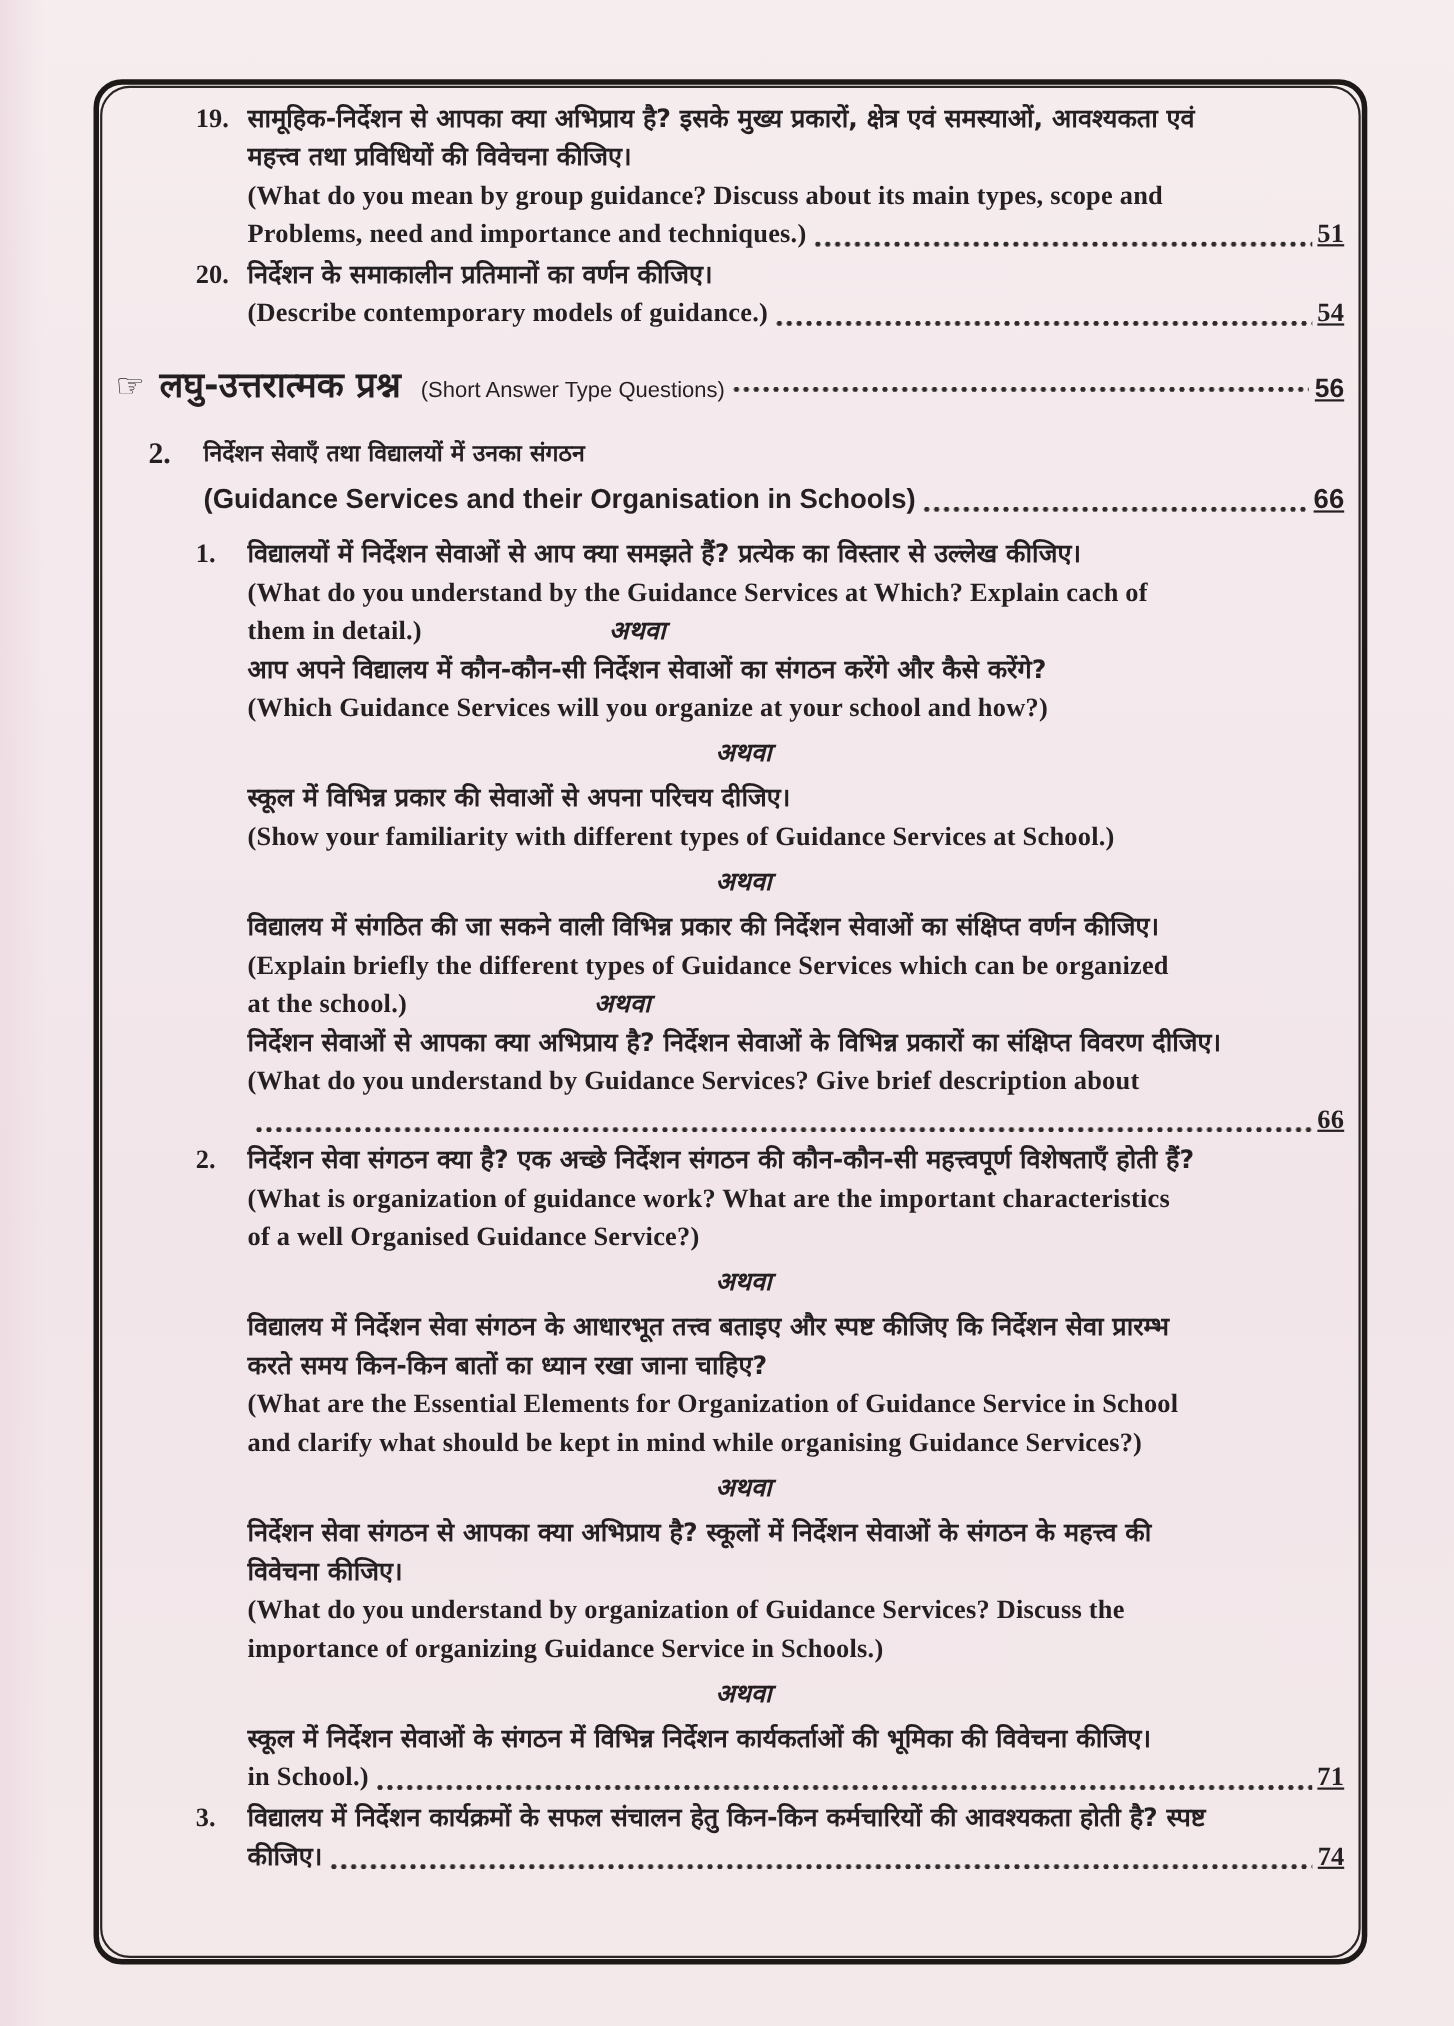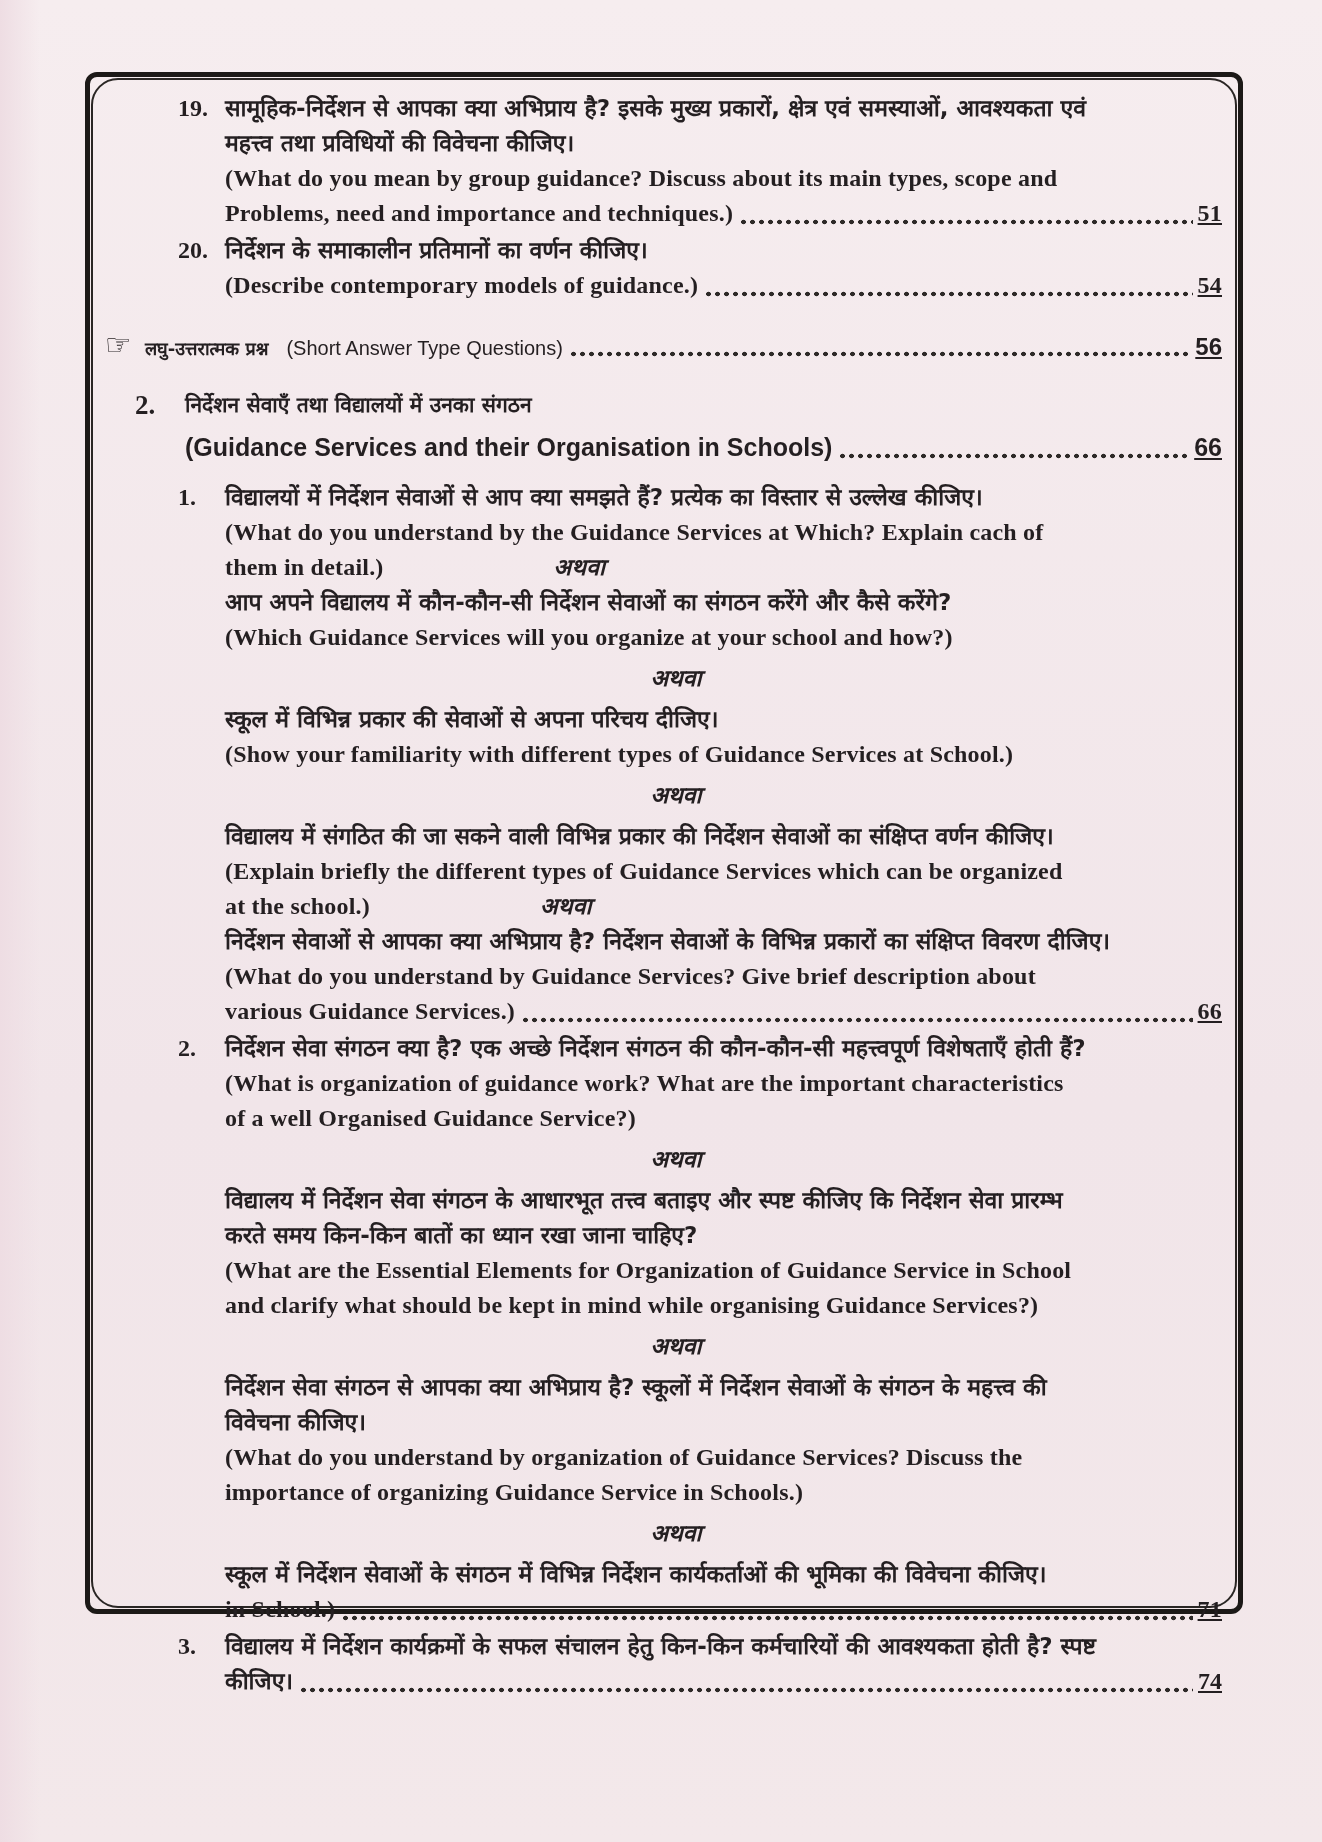--- a/index.html
+++ b/index.html
@@ -12,22 +12,22 @@
     overflow:hidden;
   }
   
   body::before{
     content:"";position:absolute;inset:0;
     background:linear-gradient(90deg,#eedde3 0px,rgba(238,221,227,0) 40px),
                linear-gradient(180deg,#f6edef 0%,#f1e5e9 60%,#f3e8ea 100%);
     pointer-events:none;
   }
   .frame{
-    position:absolute;left:85px;top:72px;width:1158px;height:1542px;
-    border:5px solid #1c1917;border-radius:12px;box-sizing:border-box;
+    position:absolute;left:85px;top:72px;width:1158px;height:1714px;
+    border:5px solid #1c1917;border-radius:26px;box-sizing:border-box;
     background:transparent;
   }
   .frame-inner{
     position:absolute;inset:1px;border:2px solid #2a2624;border-radius:27px;
   }
   .content{
     position:absolute;inset:0;box-sizing:border-box;
     padding:12px 16px 0 45px;
   }
   
@@ -58,21 +58,21 @@
     line-height:35px;margin:6px 0;
   }
   .or-inline{
     flex:0 0 auto;margin-left:170px;
     font-family:"DejaVu Sans",sans-serif;
     font-size:23px;font-weight:600;font-style:italic;
   }
   
   .pointer-row{display:flex;align-items:baseline;margin:24px 0 20px -30px;}
   .hand{font-size:30px;line-height:35px;margin-right:13px;flex:0 0 auto;}
-  .pointer-hi{font-size:18px;font-weight:700;margin-right:18px;flex:0 0 auto;white-space:nowrap;}
+  .pointer-hi{font-size:32px;font-weight:700;margin-right:18px;flex:0 0 auto;white-space:nowrap;}
   .pointer-en{font-family:"Liberation Sans",sans-serif;font-weight:400;font-size:20px;flex:0 0 auto;white-space:nowrap;}
   .pointer-row .dots{background-position:0 24px;}
   .pointer-row .pagenum{font-family:"Liberation Sans",sans-serif;}
   
   .section-row{display:flex;margin:10px 0 12px 0;}
   .section-num{
     flex:0 0 50px;font-family:"Liberation Serif",serif;font-weight:bold;
     font-size:27px;line-height:42px;
   }
   .section-body{flex:1;min-width:0;}
@@ -177,21 +177,20 @@
             <span class="ltext">at the school.)</span>
             <span class="or-inline">अथवा</span>
           </div>
           <div class="line hi">
             <span class="ltext">निर्देशन सेवाओं से आपका क्या अभिप्राय है? निर्देशन सेवाओं के विभिन्न प्रकारों का संक्षिप्त विवरण दीजिए।</span>
           </div>
           <div class="line en">
             <span class="ltext">(What do you understand by Guidance Services? Give brief description about</span>
           </div>
           <div class="line en">
-            <span class="ltext">various Guidance Services.)</span>
             <span class="dots"></span>
             <span class="pagenum">66</span>
           </div>
         </div>
       </div>
       <div class="q-row">
         <span class="q-num">2.</span>
         <div class="q-body">
           <div class="line hi">
             <span class="ltext">निर्देशन सेवा संगठन क्या है? एक अच्छे निर्देशन संगठन की कौन-कौन-सी महत्त्वपूर्ण विशेषताएँ होती हैं?</span>

